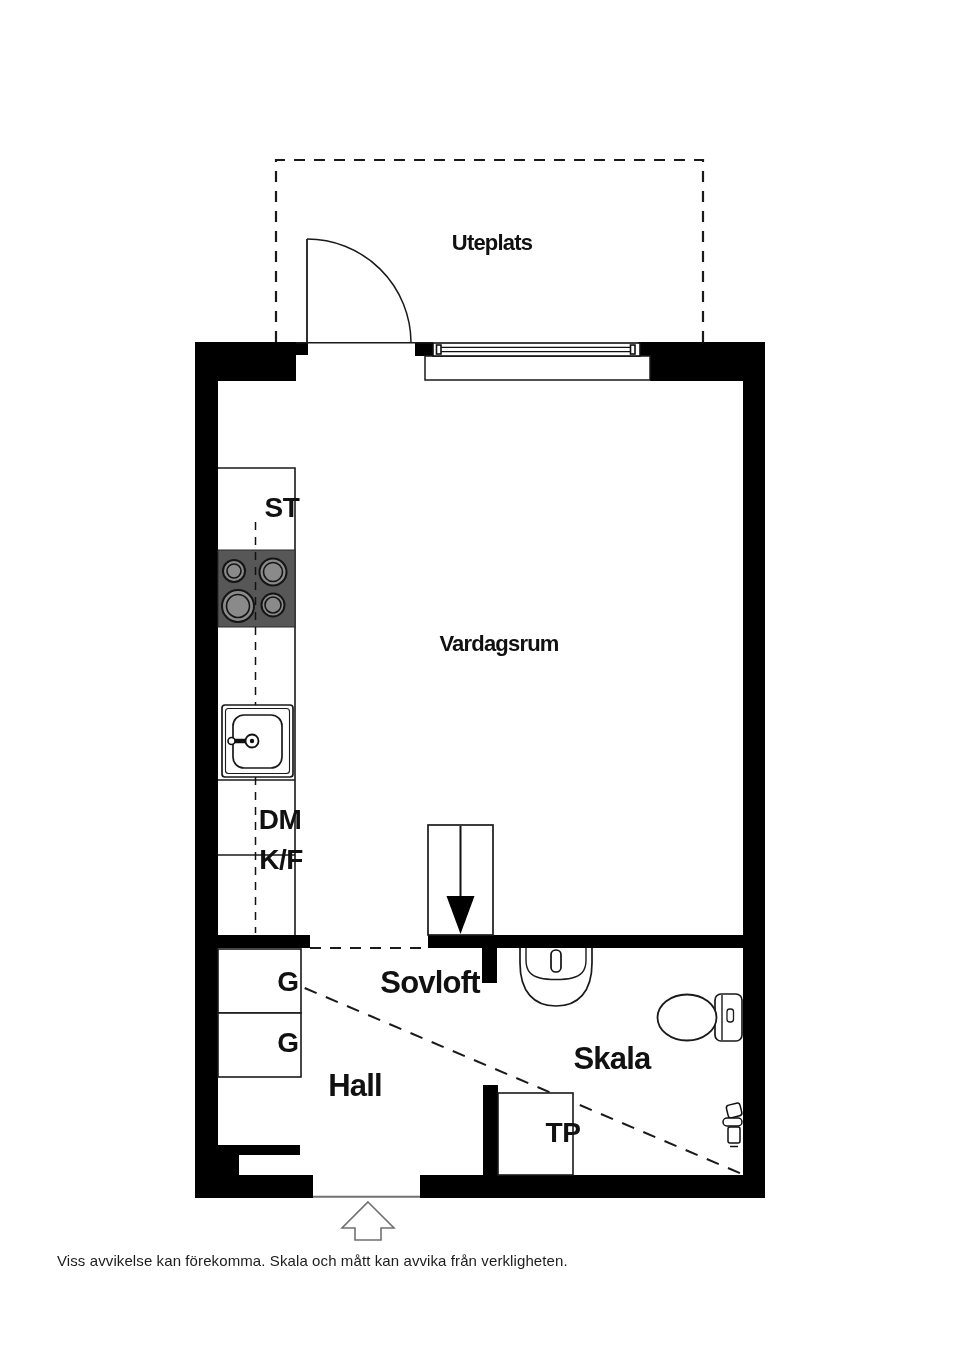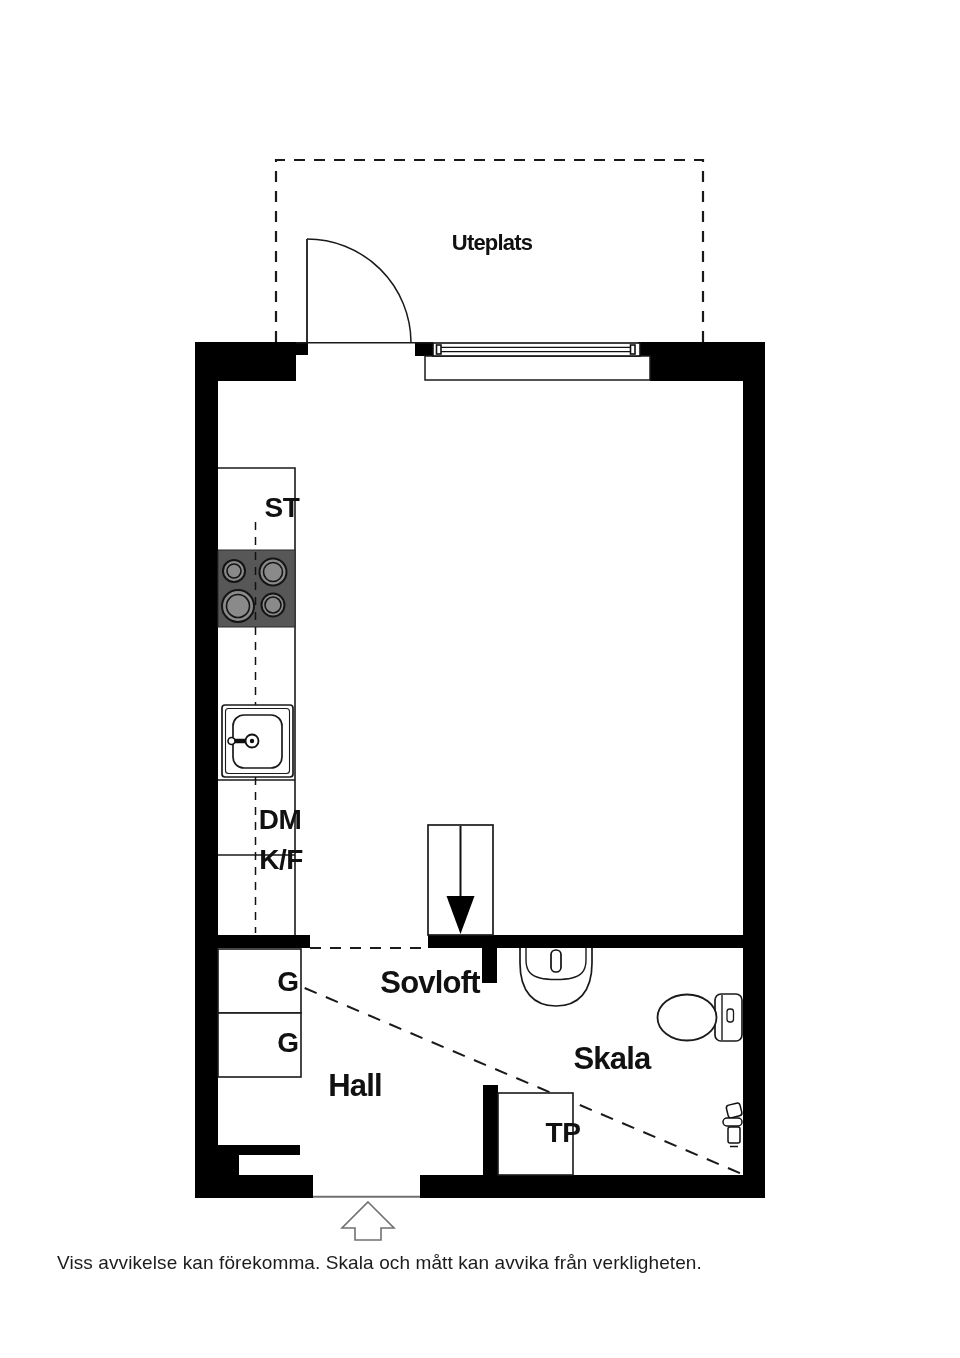--- a/index.html
+++ b/index.html
@@ -19,21 +19,21 @@
     letter-spacing:-0.8px;
     white-space:nowrap;
     line-height:1;
   }
   .room-label{font-size:31px;}
   .big-room-label{font-size:22px;}
   .fixture-label{font-size:28px;letter-spacing:-0.5px;margin-left:29px;}
   .footer-note{
     position:absolute;
     left:57px;top:1252px;
-    font-size:19px;
+    font-size:15px;
     font-weight:400;
     color:#1c1c1c;
     letter-spacing:0.1px;
     white-space:nowrap;
   }
 </style>
 </head>
 <body>
 
 <div id="canvas">
@@ -137,20 +137,21 @@
       <rect x="723" y="1118" width="19" height="8" rx="4"></rect>
       <rect x="728" y="1127" width="12" height="16" rx="2"></rect>
       <line x1="730" y1="1146.5" x2="738" y2="1146.5"></line>
     </g>
 
     <line x1="313" y1="1196.7" x2="420" y2="1196.7" stroke="#707070" stroke-width="2"></line>
     <polygon points="368,1202 394,1228 381,1228 381,1240 355,1240 355,1228 342,1228" fill="#ffffff" stroke="#707070" stroke-width="1.6"></polygon>
   </svg>
 
   <div class="plan-label big-room-label" style="left:492px;top:243px;">Uteplats</div>
+  <div class="plan-label big-room-label" style="left:499px;top:644px;">Vardagsrum</div>
   <div class="plan-label room-label" style="left:399px;top:982px;margin-left:31px;">Sovloft</div>
   <div class="plan-label room-label" style="left:355px;top:1085px;">Hall</div>
   <div class="plan-label room-label" style="left:612px;top:1058px;">Skala</div>
 
   <div class="plan-label fixture-label" style="left:253px;top:508px;">ST</div>
   <div class="plan-label fixture-label" style="left:251px;top:820px;">DM</div>
   <div class="plan-label fixture-label" style="left:252px;top:860px;">K/F</div>
   <div class="plan-label fixture-label" style="left:259px;top:982px;">G</div>
   <div class="plan-label fixture-label" style="left:259px;top:1043px;">G</div>
   <div class="plan-label fixture-label" style="left:534px;top:1133px;text-align:right;">TP</div>

